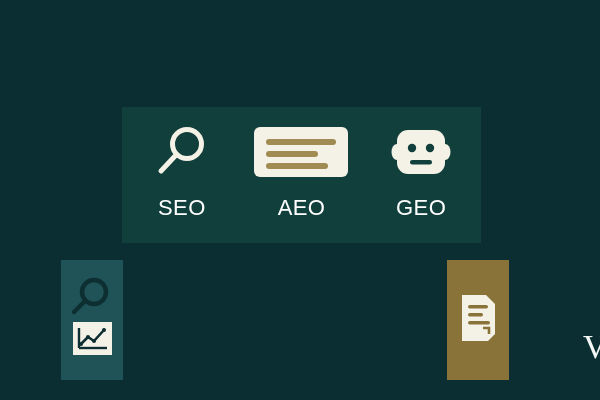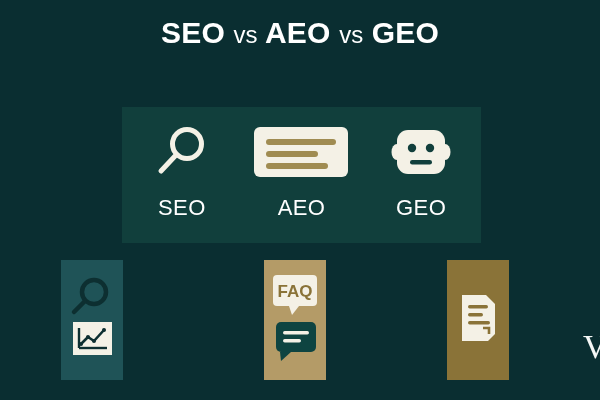--- a/index.html
+++ b/index.html
@@ -128,27 +128,20 @@
     white-space: nowrap;
   }
 
   svg { display: block; }
 </style>
 </head>
 <body>
 
 <div class="canvas">
 
-  <div class="headline">
-    <span>SEO</span>
-    <span class="vs">vs</span>
-    <span>AEO</span>
-    <span class="vs">vs</span>
-    <span>GEO</span>
-  </div>
 
 
   <div class="icon-panel">
     <div class="icon-cols">
 
       <div class="icon-col">
         <div class="icon-art">
           <svg width="58" height="58" viewBox="0 0 58 58">
             <circle cx="34" cy="21" r="14.5" fill="none" stroke="#f4f1e6" stroke-width="5"></circle>
             <line x1="23.5" y1="31.5" x2="8" y2="48" stroke="#f4f1e6" stroke-width="5" stroke-linecap="round"></line>
@@ -196,33 +189,20 @@
         <polyline points="18,88 46,88" fill="none" stroke="#0d2f31" stroke-width="2.4"></polyline>
         <polyline points="20,84 27,77 33,81 43,70" fill="none" stroke="#0d2f31" stroke-width="2.6" stroke-linejoin="round" stroke-linecap="round"></polyline>
         <circle cx="20" cy="84" r="2" fill="#0d2f31"></circle>
         <circle cx="27" cy="77" r="2" fill="#0d2f31"></circle>
         <circle cx="33" cy="81" r="2" fill="#0d2f31"></circle>
         <circle cx="43" cy="70" r="2" fill="#0d2f31"></circle>
       </svg>
     </div>
   </div>
 
-  <div class="card card-aeo">
-    <div class="card-art">
-      <svg width="62" height="120" viewBox="0 0 62 120">
-        <rect x="9" y="15" width="44" height="31" rx="4" fill="#f4f1e6"></rect>
-        <polygon points="25,46 35,46 28,55" fill="#f4f1e6"></polygon>
-        <text x="31" y="37" text-anchor="middle" font-family="Liberation Sans, sans-serif" font-size="17" font-weight="700" fill="#8a7338">FAQ</text>
-        <rect x="12" y="62" width="40" height="30" rx="5" fill="#0e4441"></rect>
-        <polygon points="16,92 27,92 17,101" fill="#0e4441"></polygon>
-        <rect x="19" y="71" width="26" height="3.4" rx="1.7" fill="#f4f1e6"></rect>
-        <rect x="19" y="79" width="18" height="3.4" rx="1.7" fill="#f4f1e6"></rect>
-      </svg>
-    </div>
-  </div>
 
   <div class="card card-geo">
     <div class="card-art">
       <svg width="62" height="120" viewBox="0 0 62 120">
         <path d="M15 35 h24 l9 9 v30 l-7 7 h-26 z" fill="#f4f1e6"></path>
         <rect x="21" y="45" width="20" height="3.4" rx="1.7" fill="#8a7338"></rect>
         <rect x="21" y="53" width="15" height="3.4" rx="1.7" fill="#8a7338"></rect>
         <rect x="21" y="61" width="22" height="3.4" rx="1.7" fill="#8a7338"></rect>
         <path d="M36 68 h6 v6" fill="none" stroke="#8a7338" stroke-width="2.6"></path>
       </svg>

